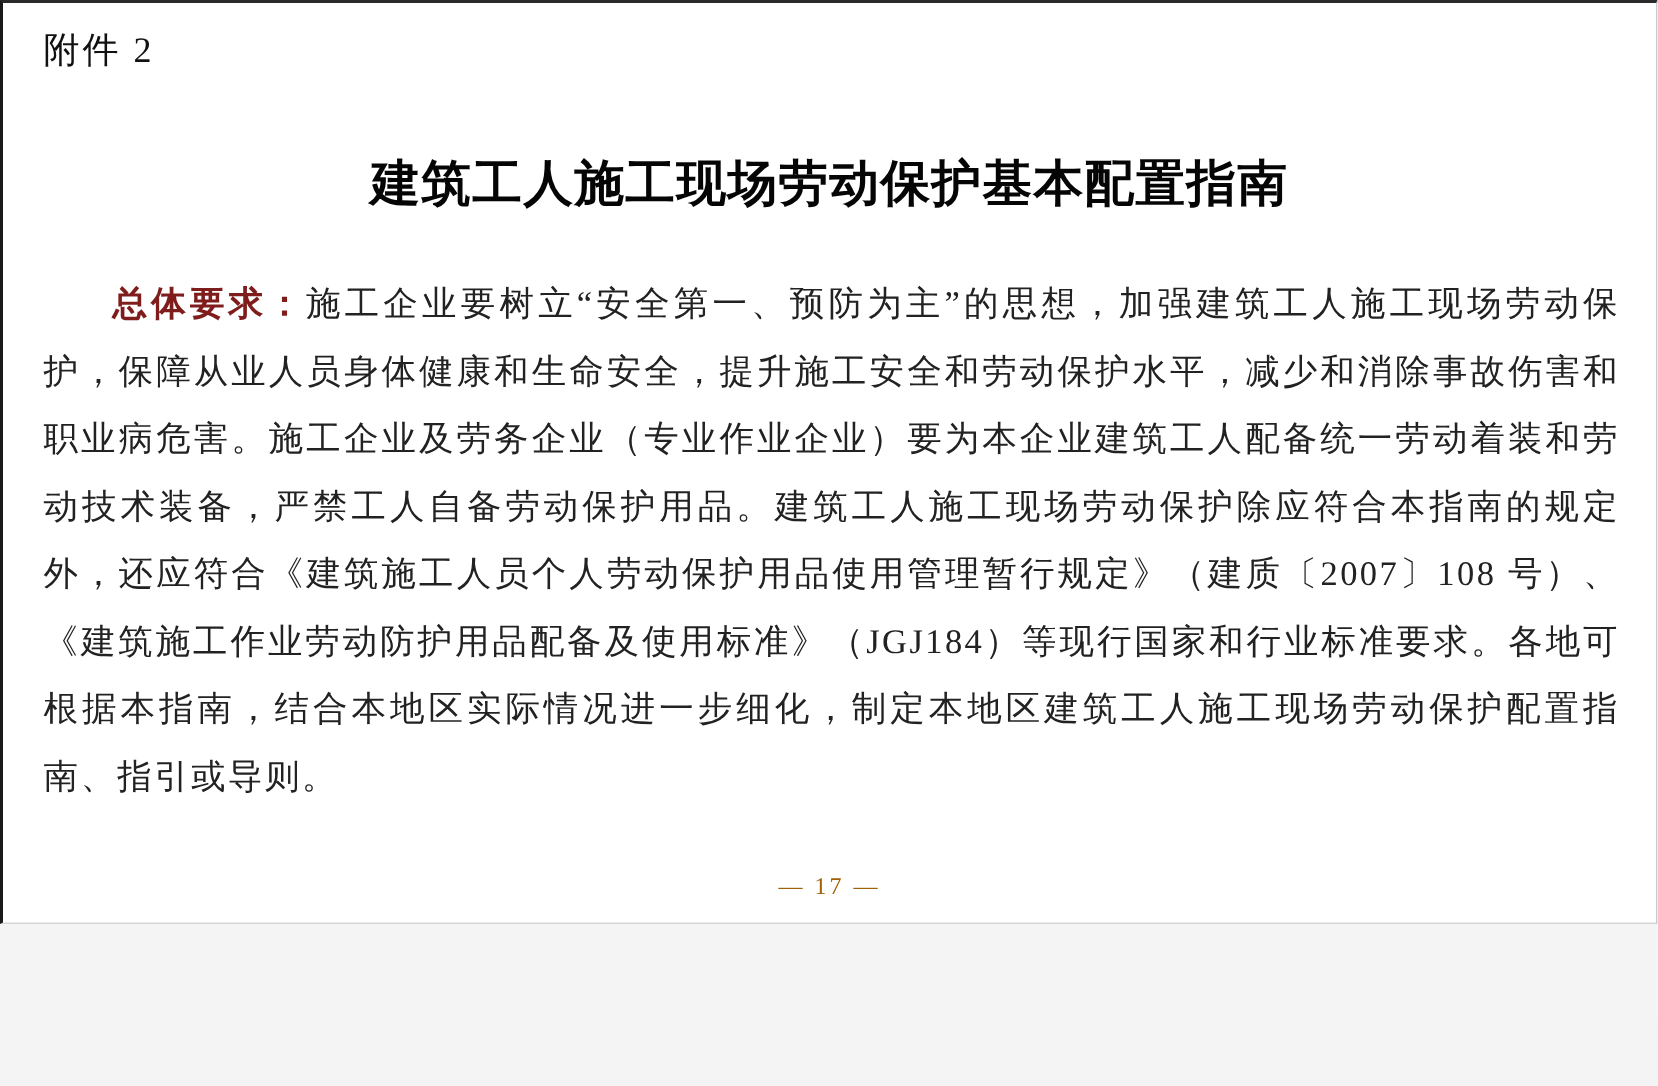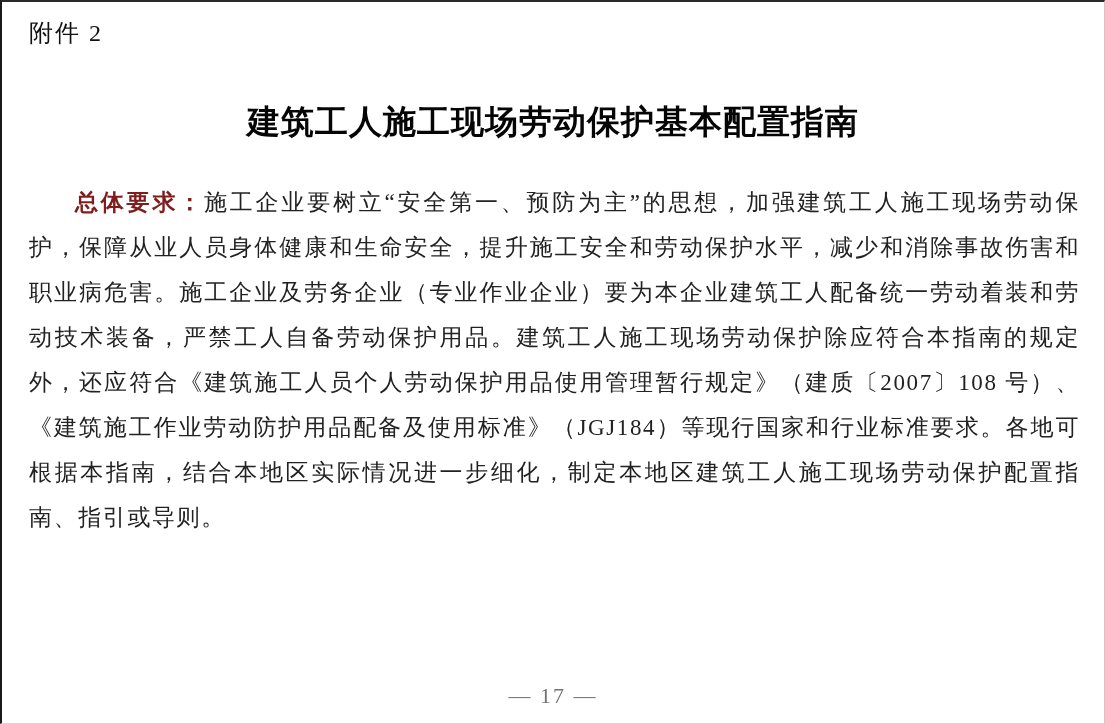--- a/index.html
+++ b/index.html
@@ -3,21 +3,21 @@
 <meta charset="utf-8">
 <style>
   html, body {
     margin: 0;
     padding: 0;
     background: #f4f4f4;
   }
   .page {
     position: relative;
     width: 1105px;
-    height: 724px;
+    height: 616px;
     margin: 0;
     background: #ffffff;
     box-sizing: border-box;
     border-top: 2px solid #2a2a2a;
     border-left: 2px solid #1a1a1a;
     border-right: 1px solid #c9c9c9;
     border-bottom: 1px solid #d6d6d6;
     overflow: hidden;
     font-family: "Liberation Serif", "DejaVu Serif", serif;
     color: #1c1c1c;
@@ -60,23 +60,23 @@
   .body-paragraph .lead {
     font-weight: bold;
     color: #7f1d1d;
   }
   .page-footer {
     position: absolute;
     bottom: 14px;
     left: 0;
     width: 100%;
     text-align: center;
-    font-size: 22px;
+    font-size: 16px;
     letter-spacing: 2px;
-    color: #737373;
+    color: #a16207;
   }
 </style>
 </head>
 <body>
 
 <div class="page">
 
   <div class="attachment-label">附件 2</div>
 
   <h1 class="doc-title">建筑工人施工现场劳动保护基本配置指南</h1>

